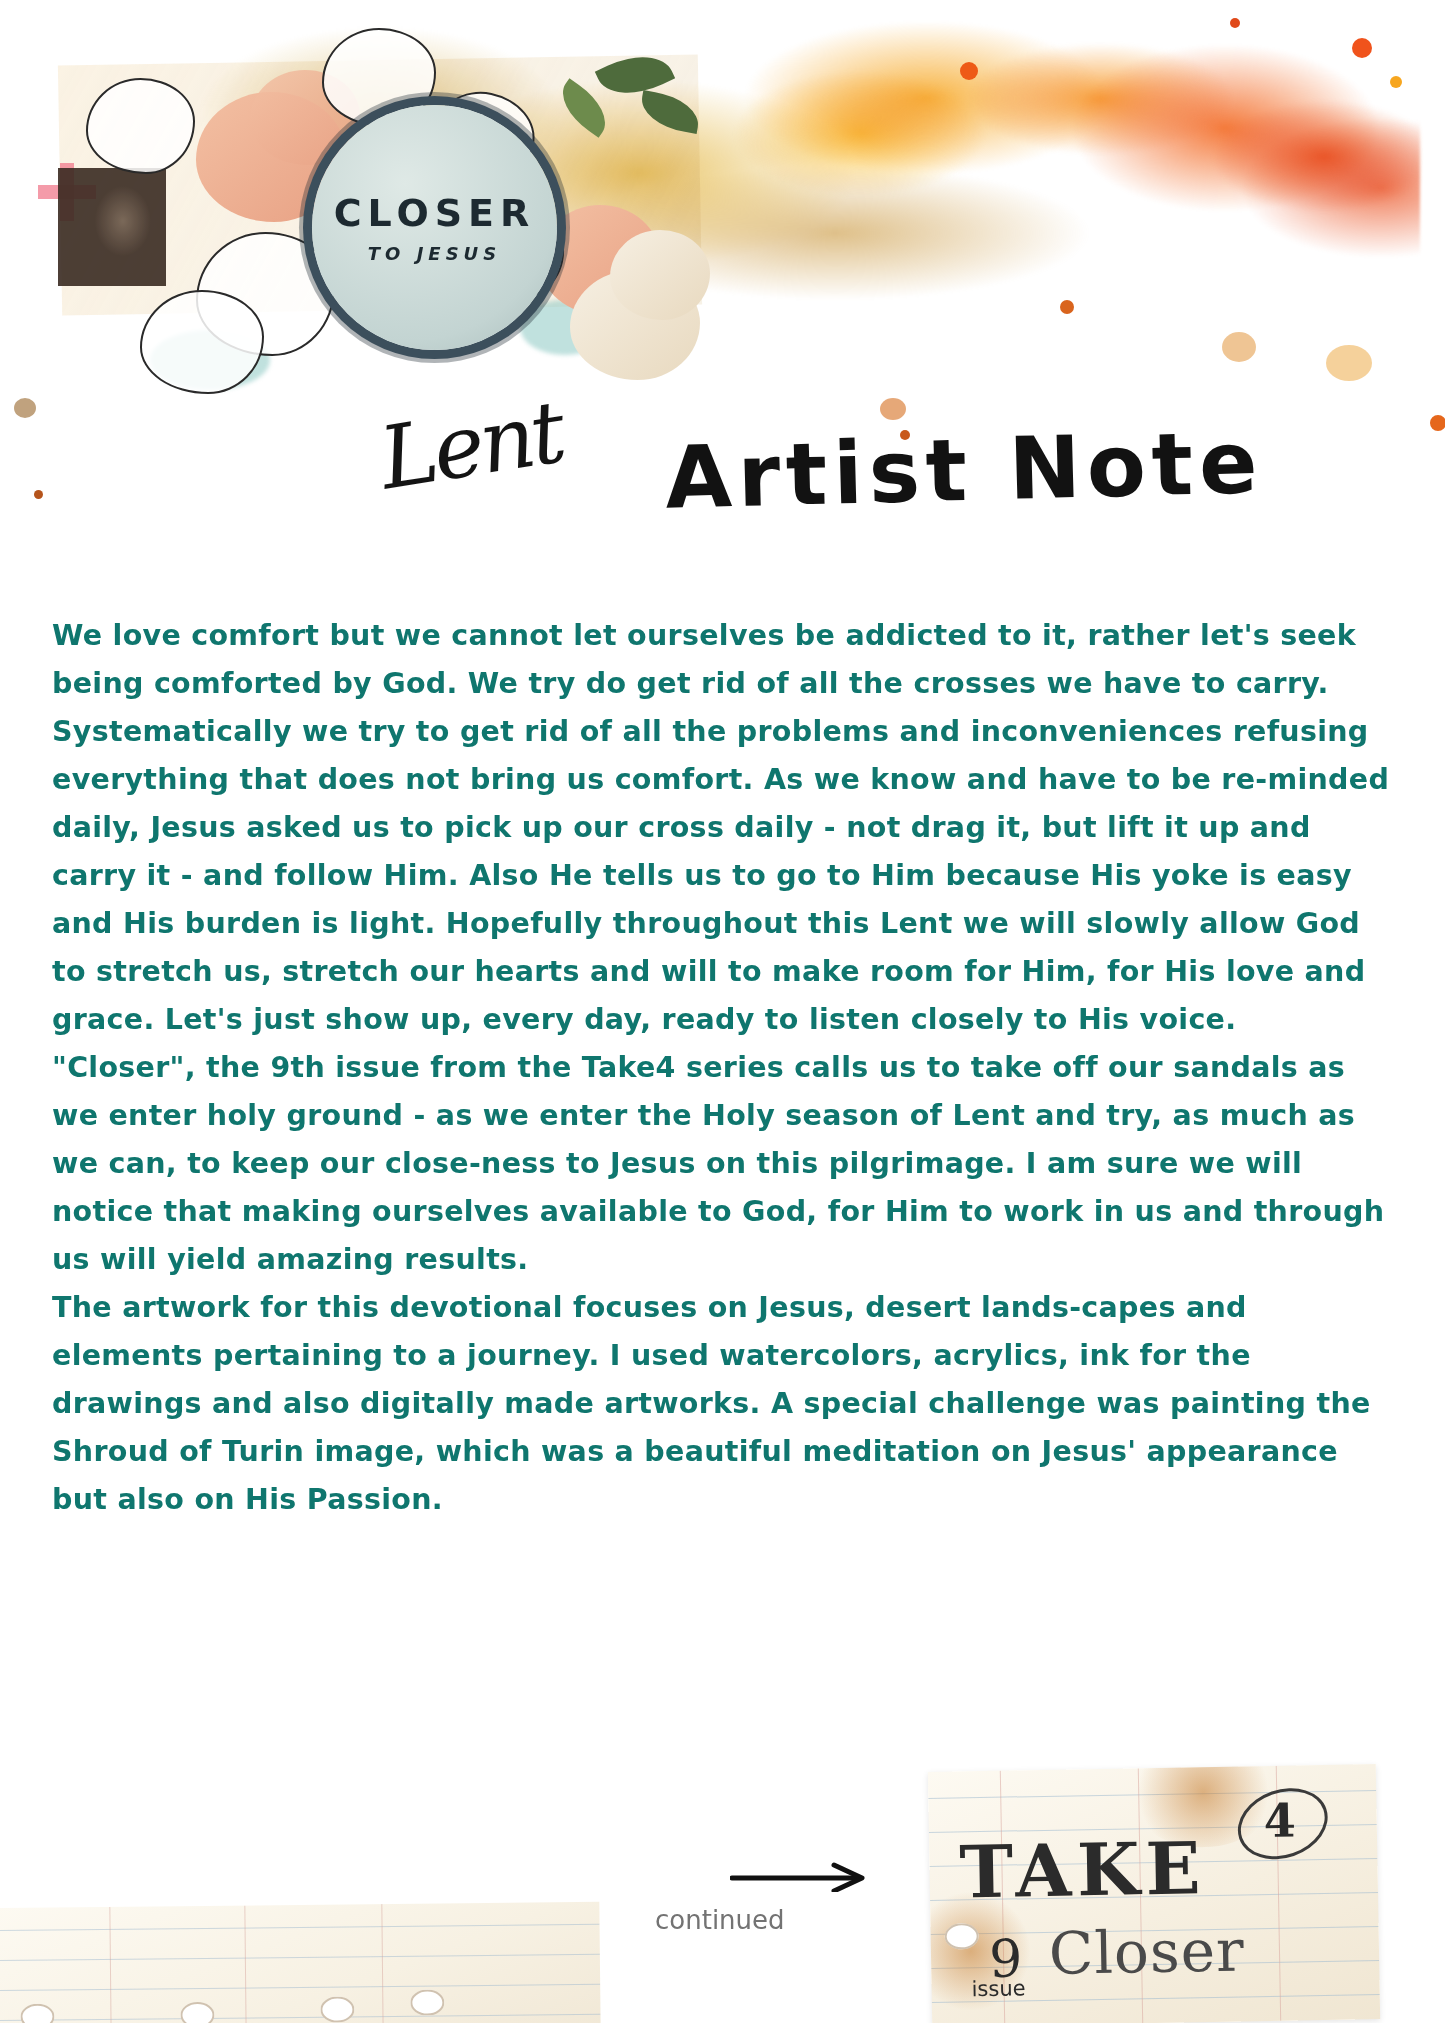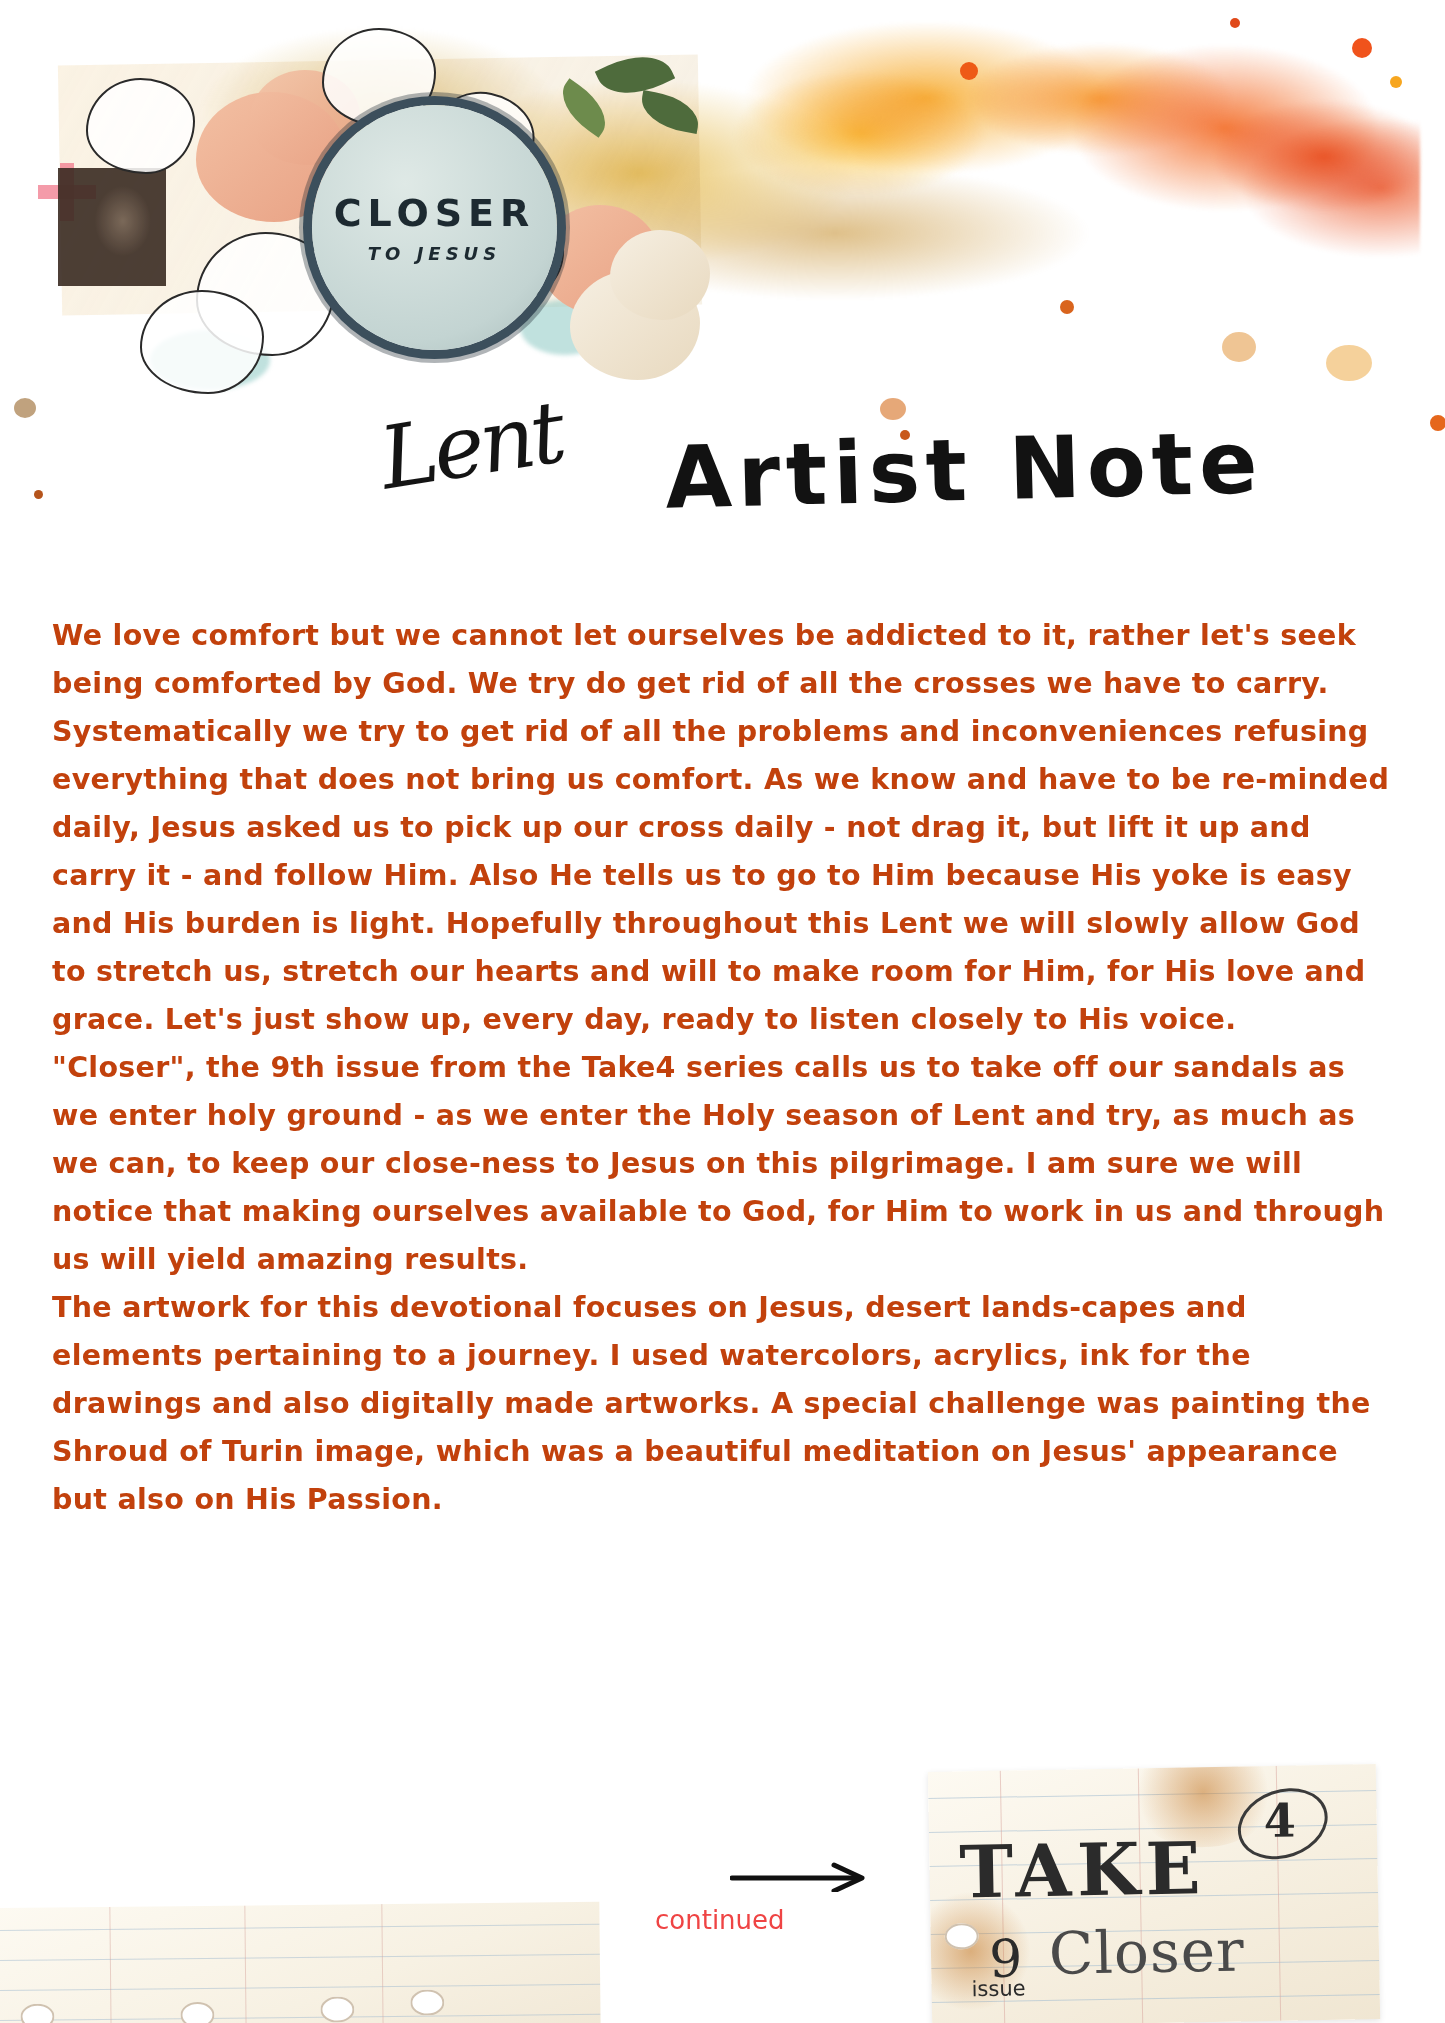--- a/index.html
+++ b/index.html
@@ -169,33 +169,33 @@
   
   .body-text {
     position: absolute;
     left: 52px;
     top: 612px;
     width: 1340px;
     font-family: "DejaVu Sans", sans-serif;
     font-size: 28.5px;
     font-weight: 700;
     line-height: 48px;
-    color: #c2410c;
+    color: #0f766e;
     letter-spacing: 0.3px;
   }
   .body-text p { margin: 0; }
 
   
   .continued {
     position: absolute;
     left: 655px;
     top: 1905px;
     font-family: "DejaVu Sans", sans-serif;
     font-size: 26px;
-    color: #ef4444;
+    color: #737373;
   }
   .arrow {
     position: absolute;
     left: 730px;
     top: 1862px;
     width: 145px;
     height: 30px;
   }
 
   .notecard {

